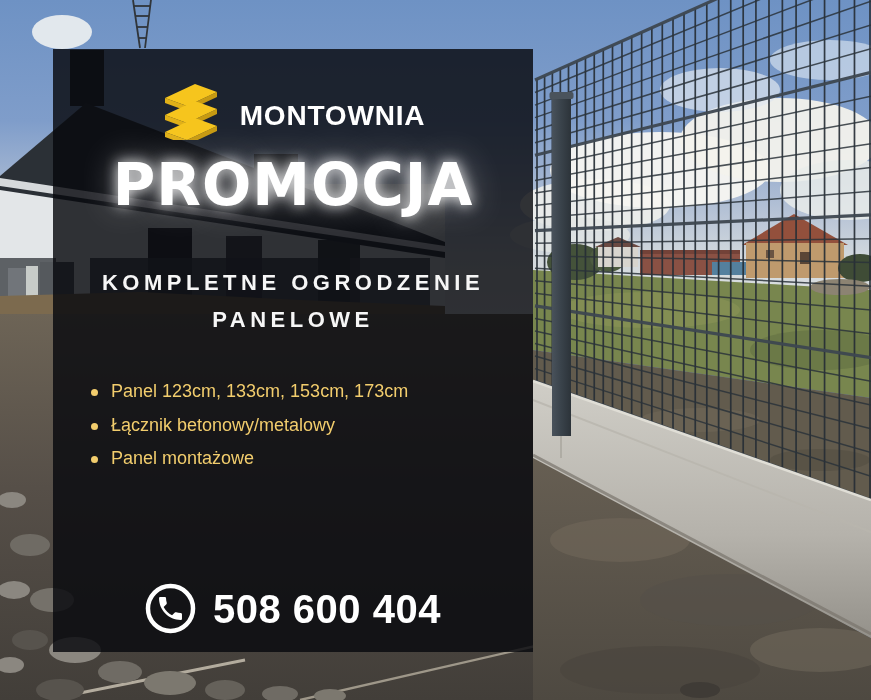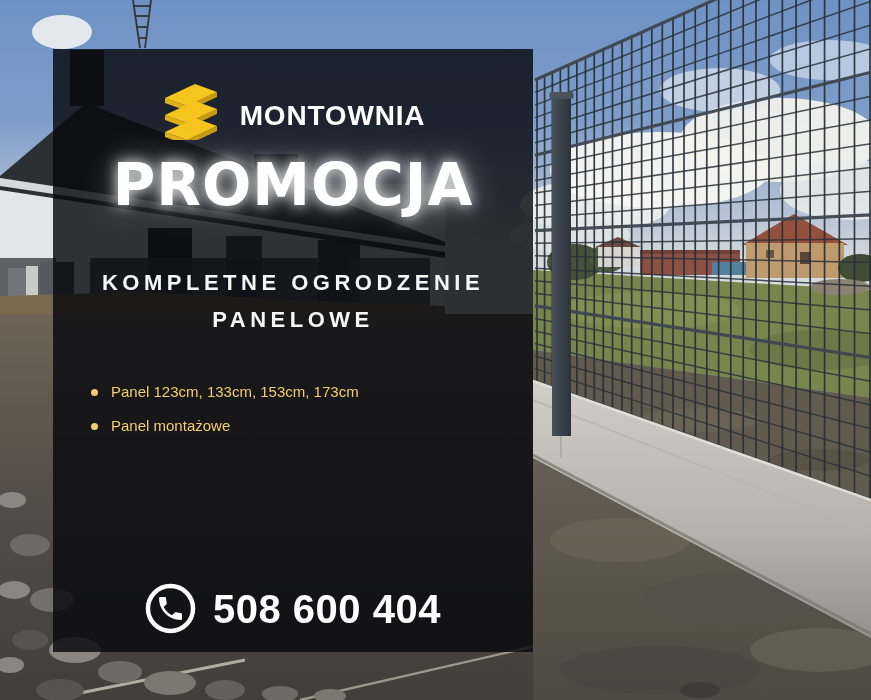--- a/index.html
+++ b/index.html
@@ -20,21 +20,21 @@
   .headline{position:absolute;top:102px;left:0;right:0;text-align:center;
             color:#ffffff;font-size:58px;font-weight:bold;letter-spacing:1px;
             font-family:"DejaVu Sans",sans-serif;
             text-shadow:0 0 14px rgba(255,255,255,.95),0 0 34px rgba(255,255,255,.5);}
 
   .subtitle{position:absolute;top:216px;left:0;right:0;text-align:center;
             color:#f6f6f6;font-size:22px;font-weight:bold;letter-spacing:4.5px;
             line-height:1.66;}
 
   .features{position:absolute;top:326px;left:36px;right:10px;list-style:none;
-            margin:0;padding:0;color:#f2cd6d;font-size:15px;}
+            margin:0;padding:0;color:#f2cd6d;font-size:18px;}
   .features li{position:relative;padding-left:22px;line-height:33.6px;white-space:nowrap;}
   .features li::before{content:"";position:absolute;left:2px;top:14px;width:7px;height:7px;
             border-radius:50%;background:#f2cd6d;}
 
   .phone-row{position:absolute;top:534px;left:0;right:0;
              display:flex;justify-content:center;align-items:center;gap:17px;color:#fff;}
   .phone-icon svg{width:51px;height:51px;display:block;}
   .phone-number{font-size:40px;font-weight:bold;letter-spacing:.5px;line-height:1;}
 </style>
 </head>
@@ -276,20 +276,21 @@
 
     <div class="headline">PROMOCJA</div>
 
     <div class="subtitle">
       <div>KOMPLETNE OGRODZENIE</div>
       <div>PANELOWE</div>
     </div>
 
     <ul class="features">
       <li>Panel 123cm, 133cm, 153cm, 173cm</li>
+      <li>Łącznik betonowy/metalowy</li>
       <li>Panel montażowe</li>
     </ul>
 
     <div class="phone-row">
       <span class="phone-icon">
         <svg viewBox="0 0 24 24" aria-hidden="true">
           <circle cx="12" cy="12" r="10.6" fill="none" stroke="#ffffff" stroke-width="2.1"></circle>
           <path transform="translate(4.8 4.8) scale(0.6)" fill="#ffffff" d="M6.62 10.79c1.44 2.83 3.76 5.14 6.59 6.59l2.2-2.2c.27-.27.67-.36 1.02-.24 1.12.37 2.33.57 3.57.57.55 0 1 .45 1 1V20c0 .55-.45 1-1 1-9.39 0-17-7.61-17-17 0-.55.45-1 1-1h3.5c.55 0 1 .45 1 1 0 1.25.2 2.45.57 3.57.11.35.03.74-.25 1.02l-2.2 2.2z"></path>
         </svg>
       </span>

